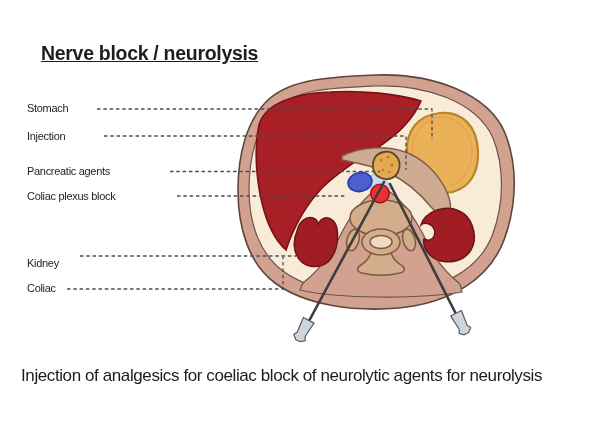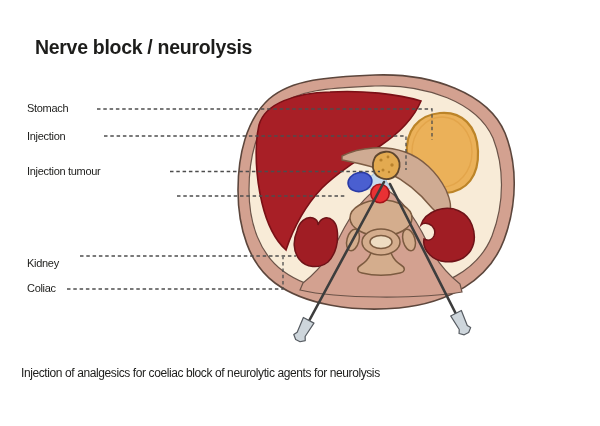--- a/index.html
+++ b/index.html
@@ -2,30 +2,30 @@
 <html><head>
 <meta charset="utf-8">
 <style>
   html,body{margin:0;padding:0;background:#ffffff;}
   .canvas{
     position:relative;width:600px;height:426px;background:#ffffff;overflow:hidden;
     font-family:"Liberation Sans", sans-serif;color:#1d1d1b;
   }
   .illustration{position:absolute;left:0;top:0;width:600px;height:426px;z-index:0;}
   .page-title{
-    position:absolute;left:27px;top:28px;margin:8px;z-index:2;
-    font-size:19.5px;font-weight:700;letter-spacing:-0.3px;color:#1d1d1b;
+    position:absolute;left:27px;top:28px;margin:14px;z-index:2;
+    font-size:19.5px;font-weight:700;letter-spacing:-0.3px;color:#1d1d1b;text-decoration:underline;
   }
   .organ-label{
     position:absolute;left:27px;z-index:2;font-size:11px;letter-spacing:-0.3px;
     line-height:17px;color:#1d1d1b;white-space:nowrap;
   }
   .caption{
     position:absolute;left:21px;top:366px;margin:0;z-index:2;
-    font-size:12px;letter-spacing:-0.4px;color:#1d1d1b;white-space:nowrap;
+    font-size:17px;letter-spacing:-0.4px;color:#1d1d1b;white-space:nowrap;
   }
   
   .skin-stroke{stroke:#5c463c;stroke-width:1.6;}
   .inner-stroke{stroke:#6b5348;stroke-width:1.2;}
   .liver-stroke{stroke:#7a1016;stroke-width:1.6;}
   .stomach-stroke{stroke:#bc8428;stroke-width:2.2;}
   .pancreas-stroke{stroke:#7d5c44;stroke-width:1.4;}
   .kidney-stroke{stroke:#6f1318;stroke-width:1.5;}
   .bone-stroke{stroke:#7c5b40;stroke-width:1.5;}
   .tumour-stroke{stroke:#5e462e;stroke-width:1.8;}
@@ -37,21 +37,22 @@
 </style>
 </head>
 <body>
 
 <div class="canvas">
 
   <h1 class="page-title">Nerve block / neurolysis</h1>
 
   <div class="organ-label" style="top:100px;">Stomach</div>
   <div class="organ-label" style="top:128px;">Injection</div>
-  <div class="organ-label" style="top:163px;">Injection tumour</div>
+  <div class="organ-label" style="top:163px;">Pancreatic agents</div>
+  <div class="organ-label" style="top:188px;">Coliac plexus block</div>
   <div class="organ-label" style="top:247px;margin-top:8px;">Kidney</div>
   <div class="organ-label" style="top:280px;">Coliac</div>
 
   <p class="caption">Injection of analgesics for coeliac block of neurolytic agents for neurolysis</p>
 
   <svg class="illustration" viewBox="0 0 600 426">
 
     <path class="skin-stroke" d="M 375 75 C 432 73 488 93 505 133 C 517 163 518 202 504 240 C 489 280 449 303 399 308 C 353 312 305 305 275 283 C 249 264 238 228 238 190 C 238 156 246 120 269 99 C 292 79 328 77 375 75 Z" fill="#d3a190"></path>
 
     <path class="inner-stroke" d="M 375 86 C 426 84 477 102 493 138 C 504 166 505 202 492 236 C 478 271 441 289 396 293 C 354 297 310 291 283 271 C 260 254 249 224 249 190 C 249 159 256 126 277 107 C 298 89 331 88 375 86 Z" fill="#f8ebd7"></path>

